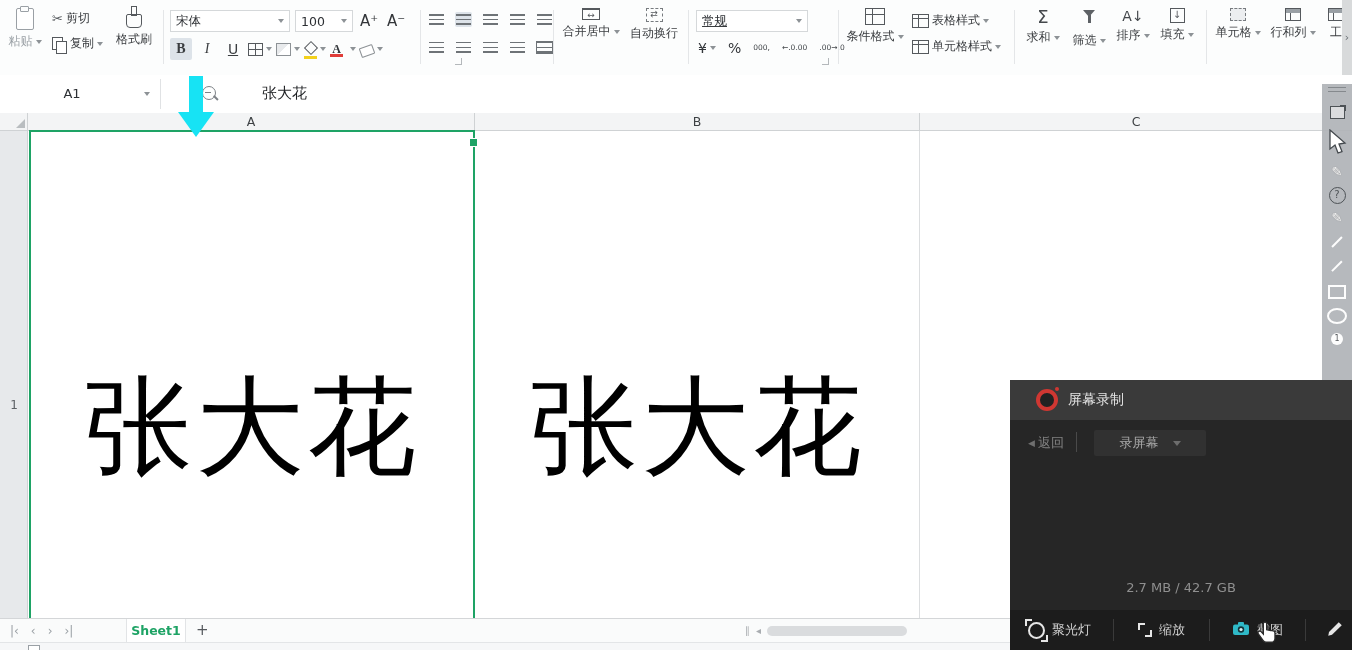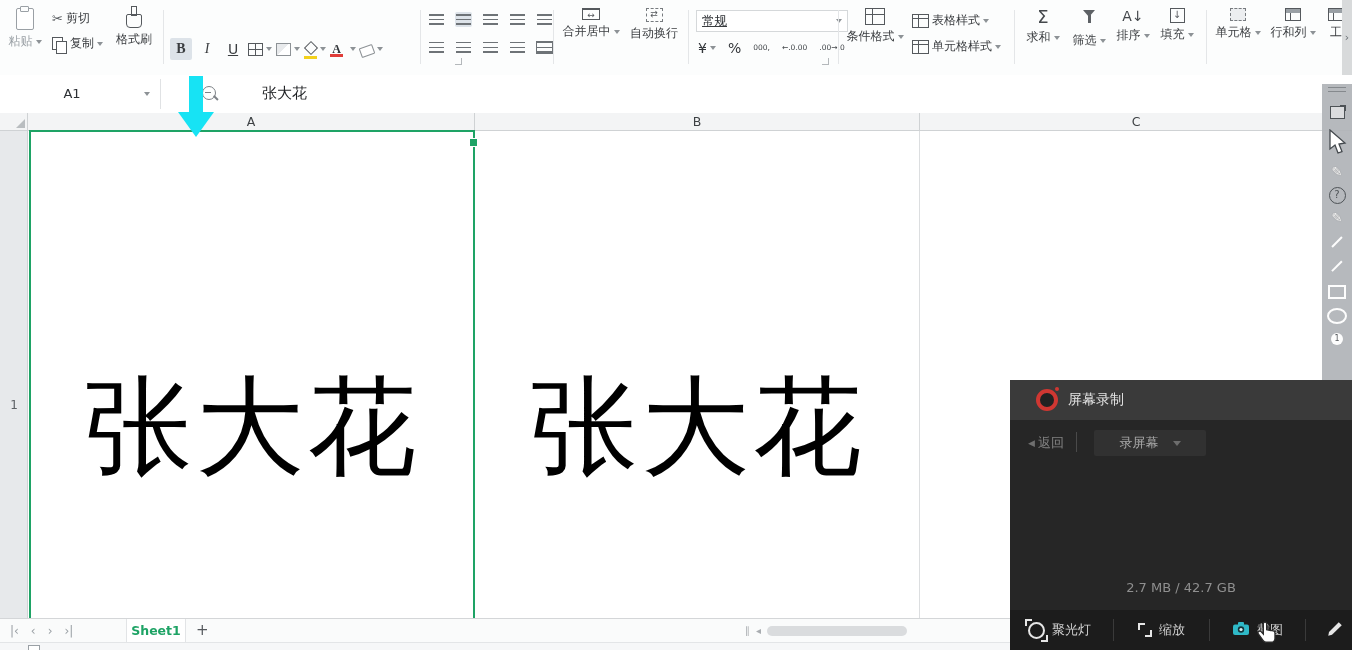--- a/index.html
+++ b/index.html
@@ -150,20 +150,32 @@
         <span class="lbl" style="margin-left:4px;">复制</span>
         <span class="cr"></span>
       </div>
     </div>
     <div class="bigbtn" style="left:112px;top:6px;width:44px;">
       <span class="brush-i"></span>
       <span class="lbl">格式刷</span>
     </div>
     <div class="vsep" style="left:163px;"></div>
 
+    <div style="position:absolute;left:170px;top:10px;display:flex;gap:5px;">
+      <div class="sel" style="width:120px;">
+        <span style="font-size:12.5px;color:#2c2f33;">宋体</span>
+        <span class="cr"></span>
+      </div>
+      <div class="sel" style="width:58px;">
+        <span style="font-size:12.5px;color:#2c2f33;">100</span>
+        <span class="cr"></span>
+      </div>
+      <span class="tgl" style="font-size:15px;color:#33363a;">A⁺</span>
+      <span class="tgl" style="font-size:15px;color:#33363a;">A⁻</span>
+    </div>
     <div style="position:absolute;left:170px;top:38px;display:flex;align-items:center;gap:4px;">
       <span class="tgl hl" style="font-weight:bold;font-family:'Liberation Serif',serif;">B</span>
       <span class="tgl" style="font-style:italic;font-family:'Liberation Serif',serif;">I</span>
       <span class="tgl" style="text-decoration:underline;">U</span>
       <span class="btn">
           <span class="bdr-i"></span>
           <span class="cr"></span>
         </span>
       <span class="btn">
           <span class="shade-i"></span>
@@ -230,21 +242,21 @@
           <span class="lbl">合并居中</span>
           <span class="cr"></span>
         </span>
     </div>
     <div class="bigbtn" style="left:626px;top:8px;width:56px;">
       <span class="wrap-i">⇄</span>
       <span class="lbl">自动换行</span>
     </div>
     <div class="vsep" style="left:688px;"></div>
 
-    <div class="sel" style="position:absolute;left:696px;top:10px;width:152px;text-decoration:underline;">
+    <div class="sel" style="position:absolute;left:696px;top:10px;width:112px;text-decoration:underline;">
       <span style="font-size:12.5px;color:#2c2f33;">常规</span>
       <span class="cr"></span>
     </div>
     <div style="position:absolute;left:698px;top:40px;display:flex;align-items:center;gap:12px;">
       <span class="btn">
           <span style="font-size:14px;color:#33363a;">¥</span>
           <span class="cr"></span>
         </span>
       <span style="font-size:14px;color:#33363a;">%</span>
       <span class="numtiny">

